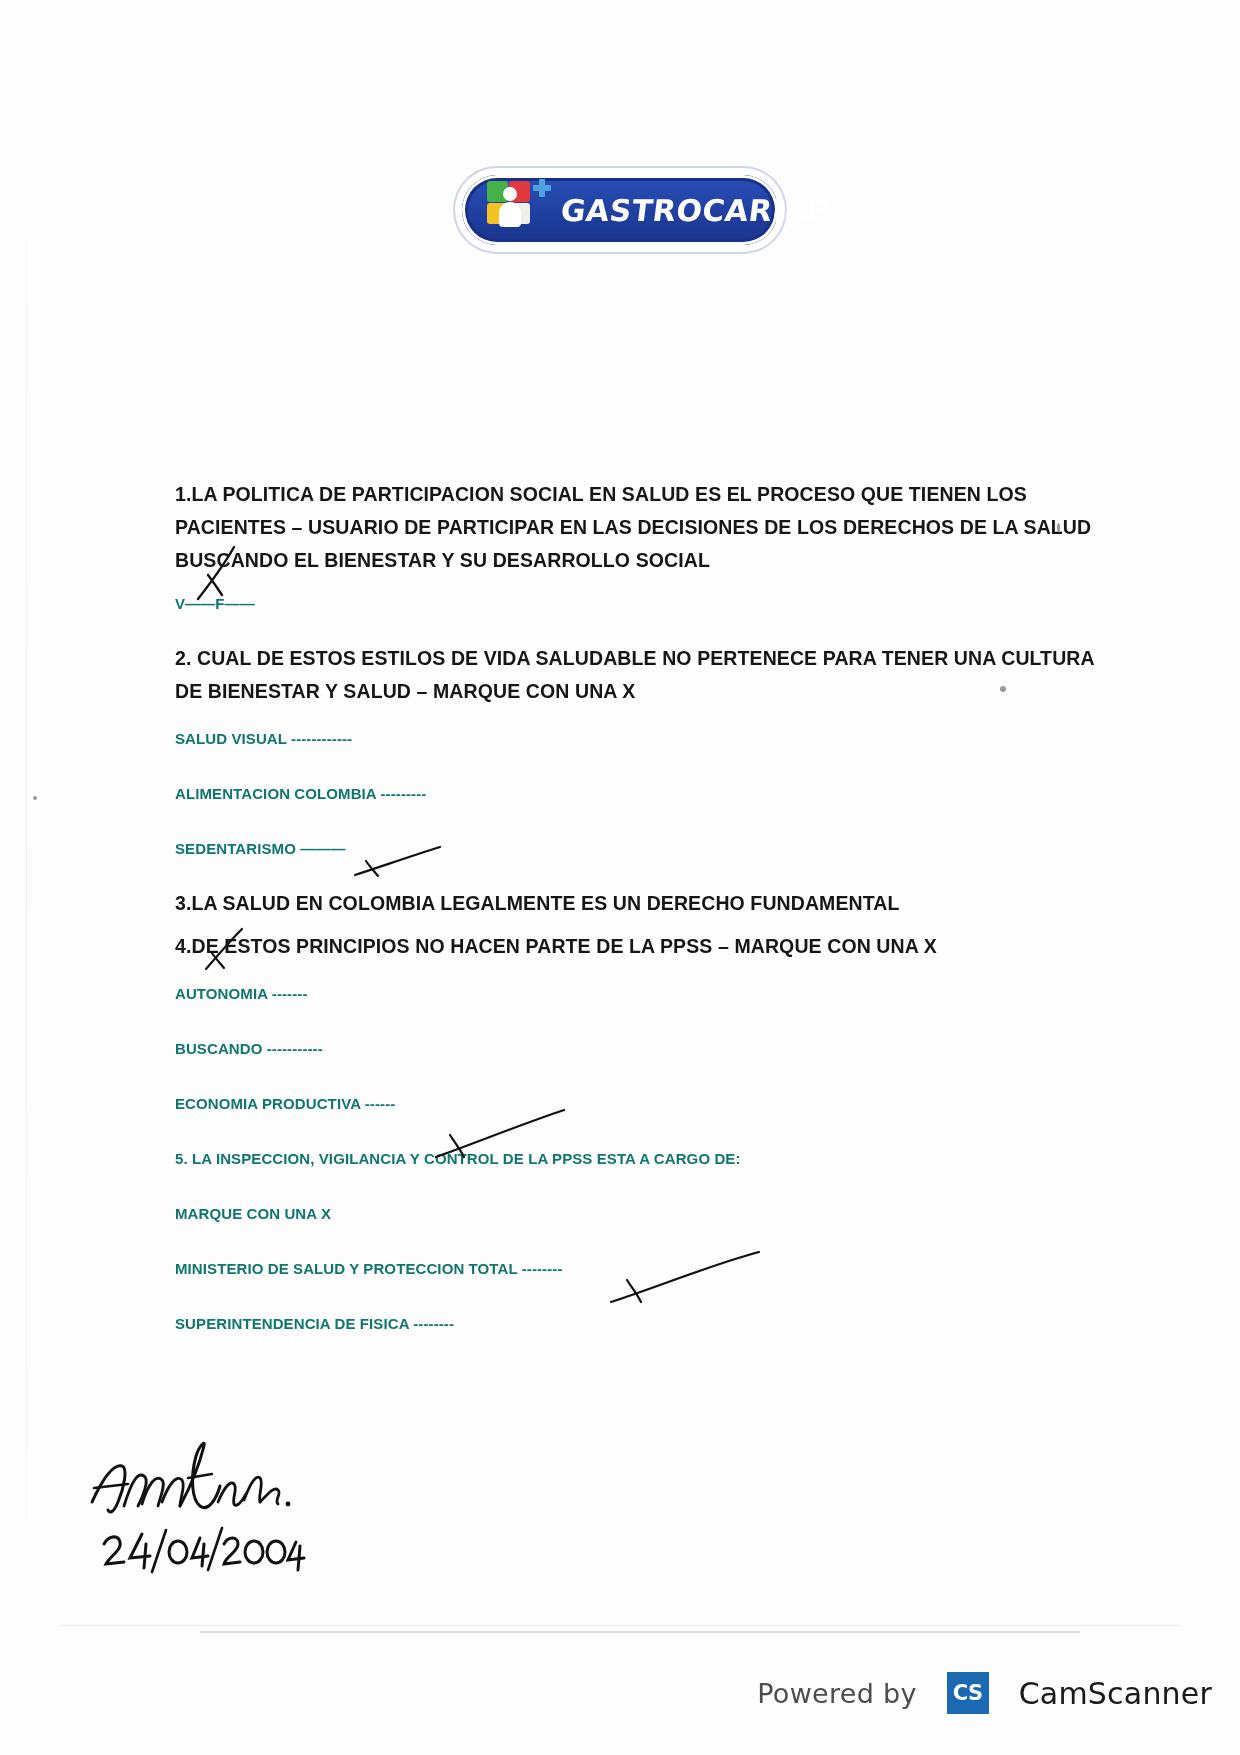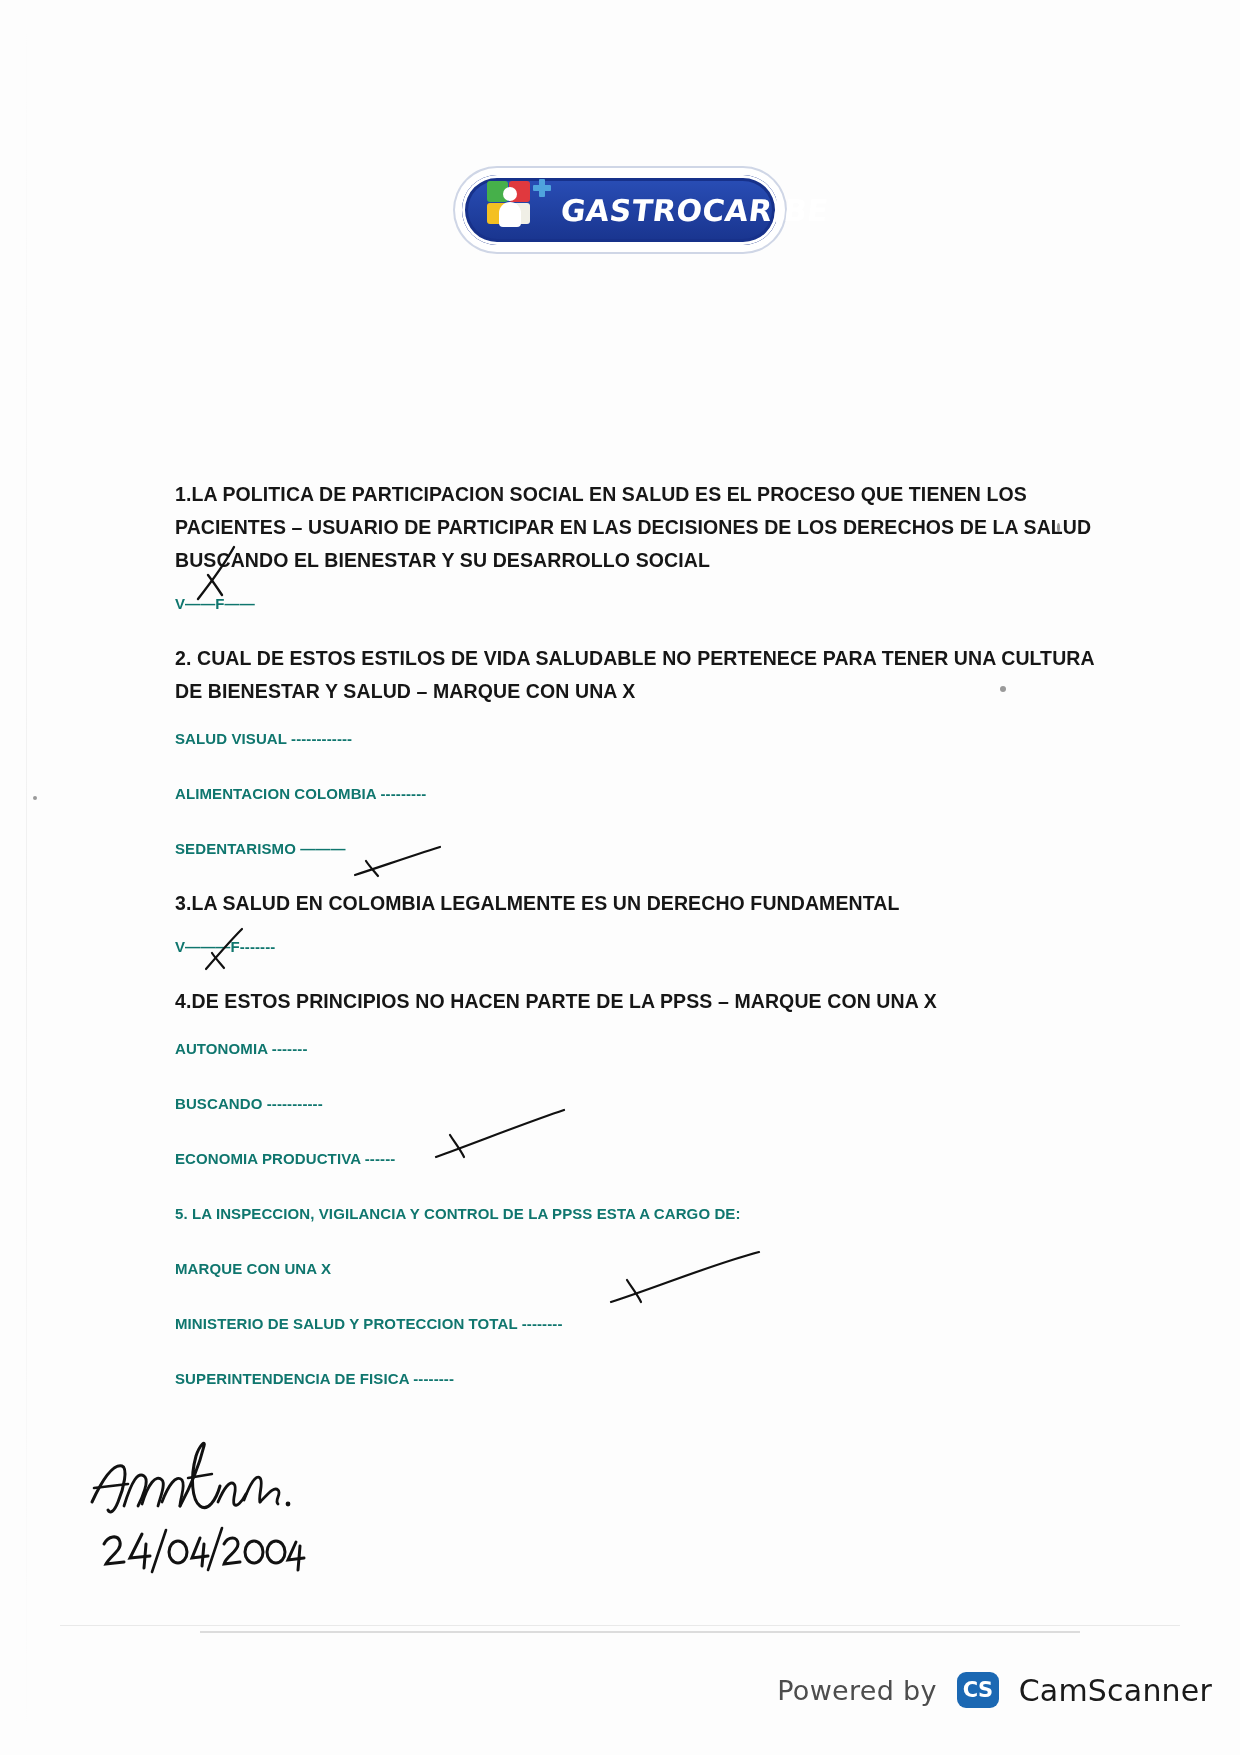--- a/index.html
+++ b/index.html
@@ -188,32 +188,32 @@
     height: 140px;
   }
 
   
   .footer {
     position: absolute;
     right: 28px;
     top: 1672px;
     display: flex;
     align-items: center;
-    gap: 20px;
+    gap: 30px;
   }
   .footer-powered {
     font-family: "DejaVu Sans", sans-serif;
     font-size: 27px;
     color: #4d4d4d;
     letter-spacing: 0.3px;
   }
   .cs-badge {
     width: 42px;
-    height: 36px;
-    border-radius: 9px;
+    height: 42px;
+    border-radius: 0;
     background: #1b68b3;
     color: #fff;
     font-family: "DejaVu Sans", sans-serif;
     font-weight: bold;
     font-size: 21px;
     display: flex;
     align-items: center;
     justify-content: center;
     letter-spacing: -0.5px;
   }
@@ -264,23 +264,20 @@
     <p class="q-line">
       <span class="vf">V</span><span class="vf">——</span><span class="gap"></span><span class="vf">F</span><span class="vf">——</span>
     </p>
 
     <p class="q-para">2. CUAL DE ESTOS ESTILOS DE VIDA SALUDABLE NO PERTENECE PARA TENER UNA CULTURA DE BIENESTAR Y SALUD – MARQUE CON UNA X</p>
     <p class="q-line">SALUD VISUAL ------------</p>
     <p class="q-line">ALIMENTACION COLOMBIA ---------</p>
     <p class="q-line">SEDENTARISMO ———</p>
 
     <p class="q-para tight">3.LA SALUD EN COLOMBIA LEGALMENTE ES UN DERECHO FUNDAMENTAL</p>
-    <p class="q-line">
-      <span class="vf">V</span><span class="vf">———</span><span class="gap"></span><span class="vf">F</span><span class="vf">-------</span>
-    </p>
 
     <p class="q-para">4.DE ESTOS PRINCIPIOS  NO HACEN PARTE DE LA PPSS – MARQUE CON UNA X</p>
     <p class="q-line">AUTONOMIA -------</p>
     <p class="q-line">BUSCANDO -----------</p>
     <p class="q-line">ECONOMIA PRODUCTIVA ------</p>
 
     <p class="q-line">5. LA INSPECCION, VIGILANCIA Y CONTROL DE LA PPSS ESTA A CARGO DE:</p>
     <p class="q-line">MARQUE CON UNA X</p>
     <p class="q-line">MINISTERIO DE SALUD Y PROTECCION TOTAL --------</p>
     <p class="q-line">SUPERINTENDENCIA DE FISICA --------</p>

